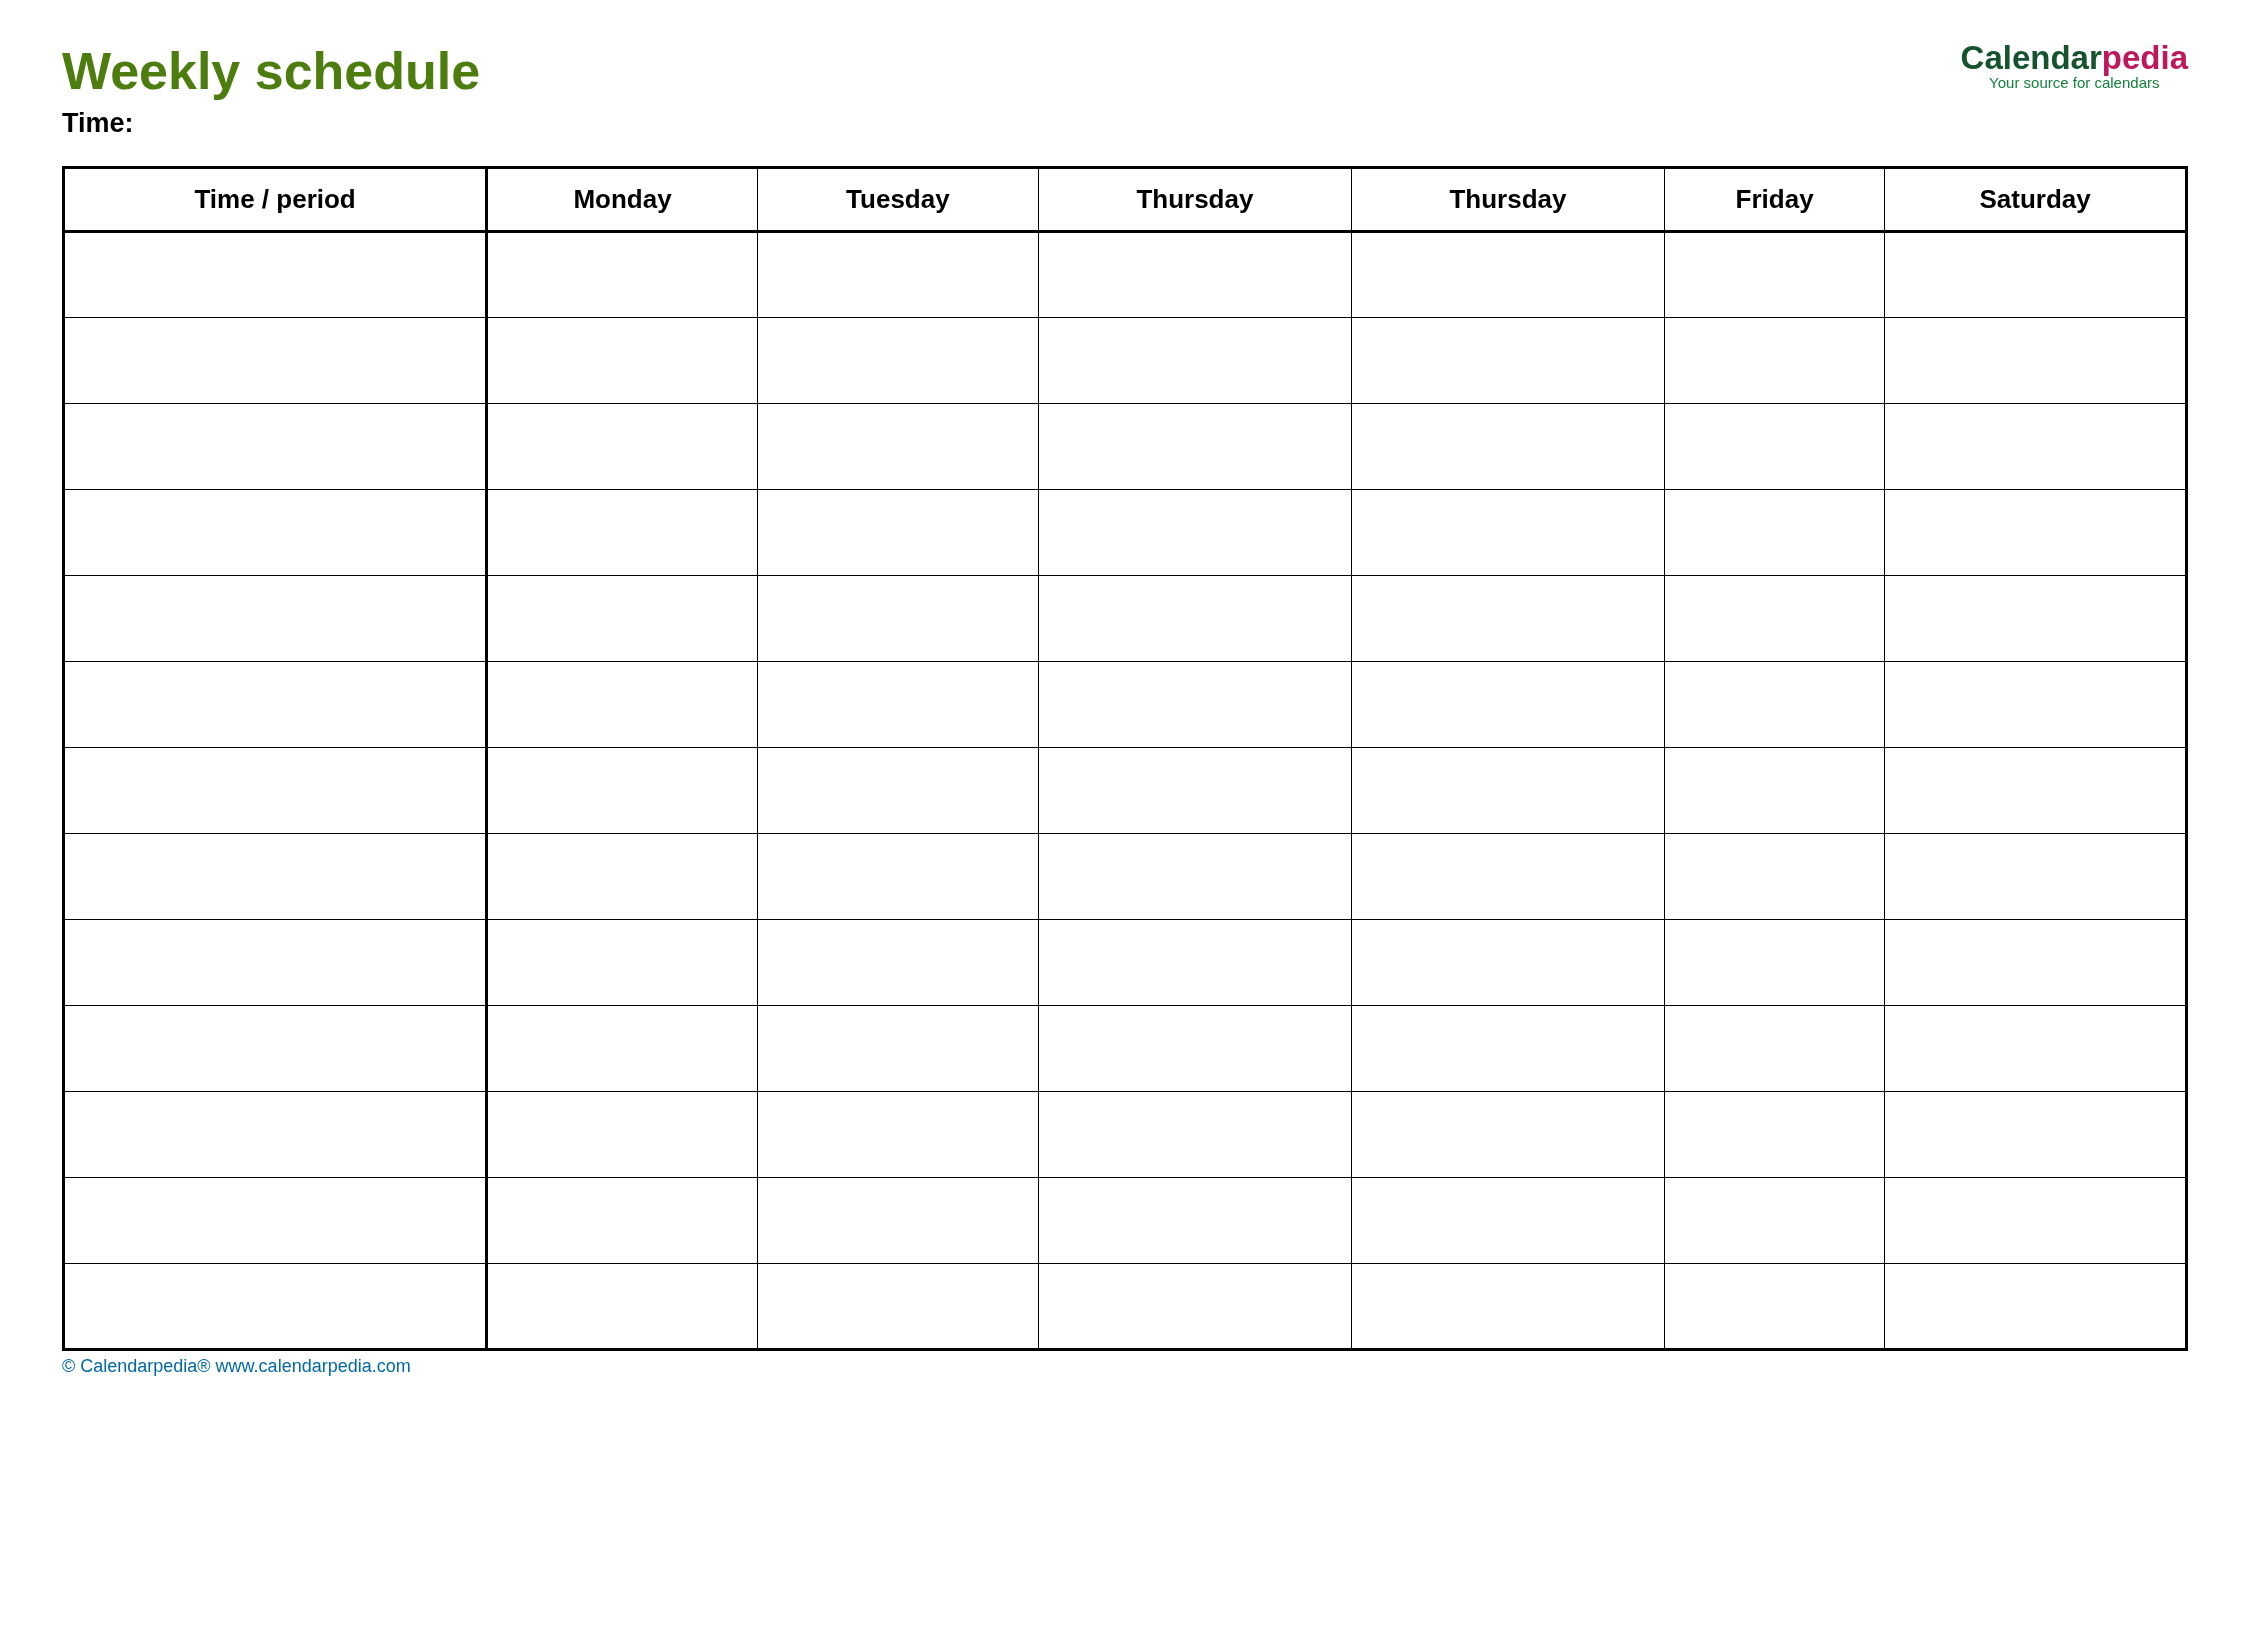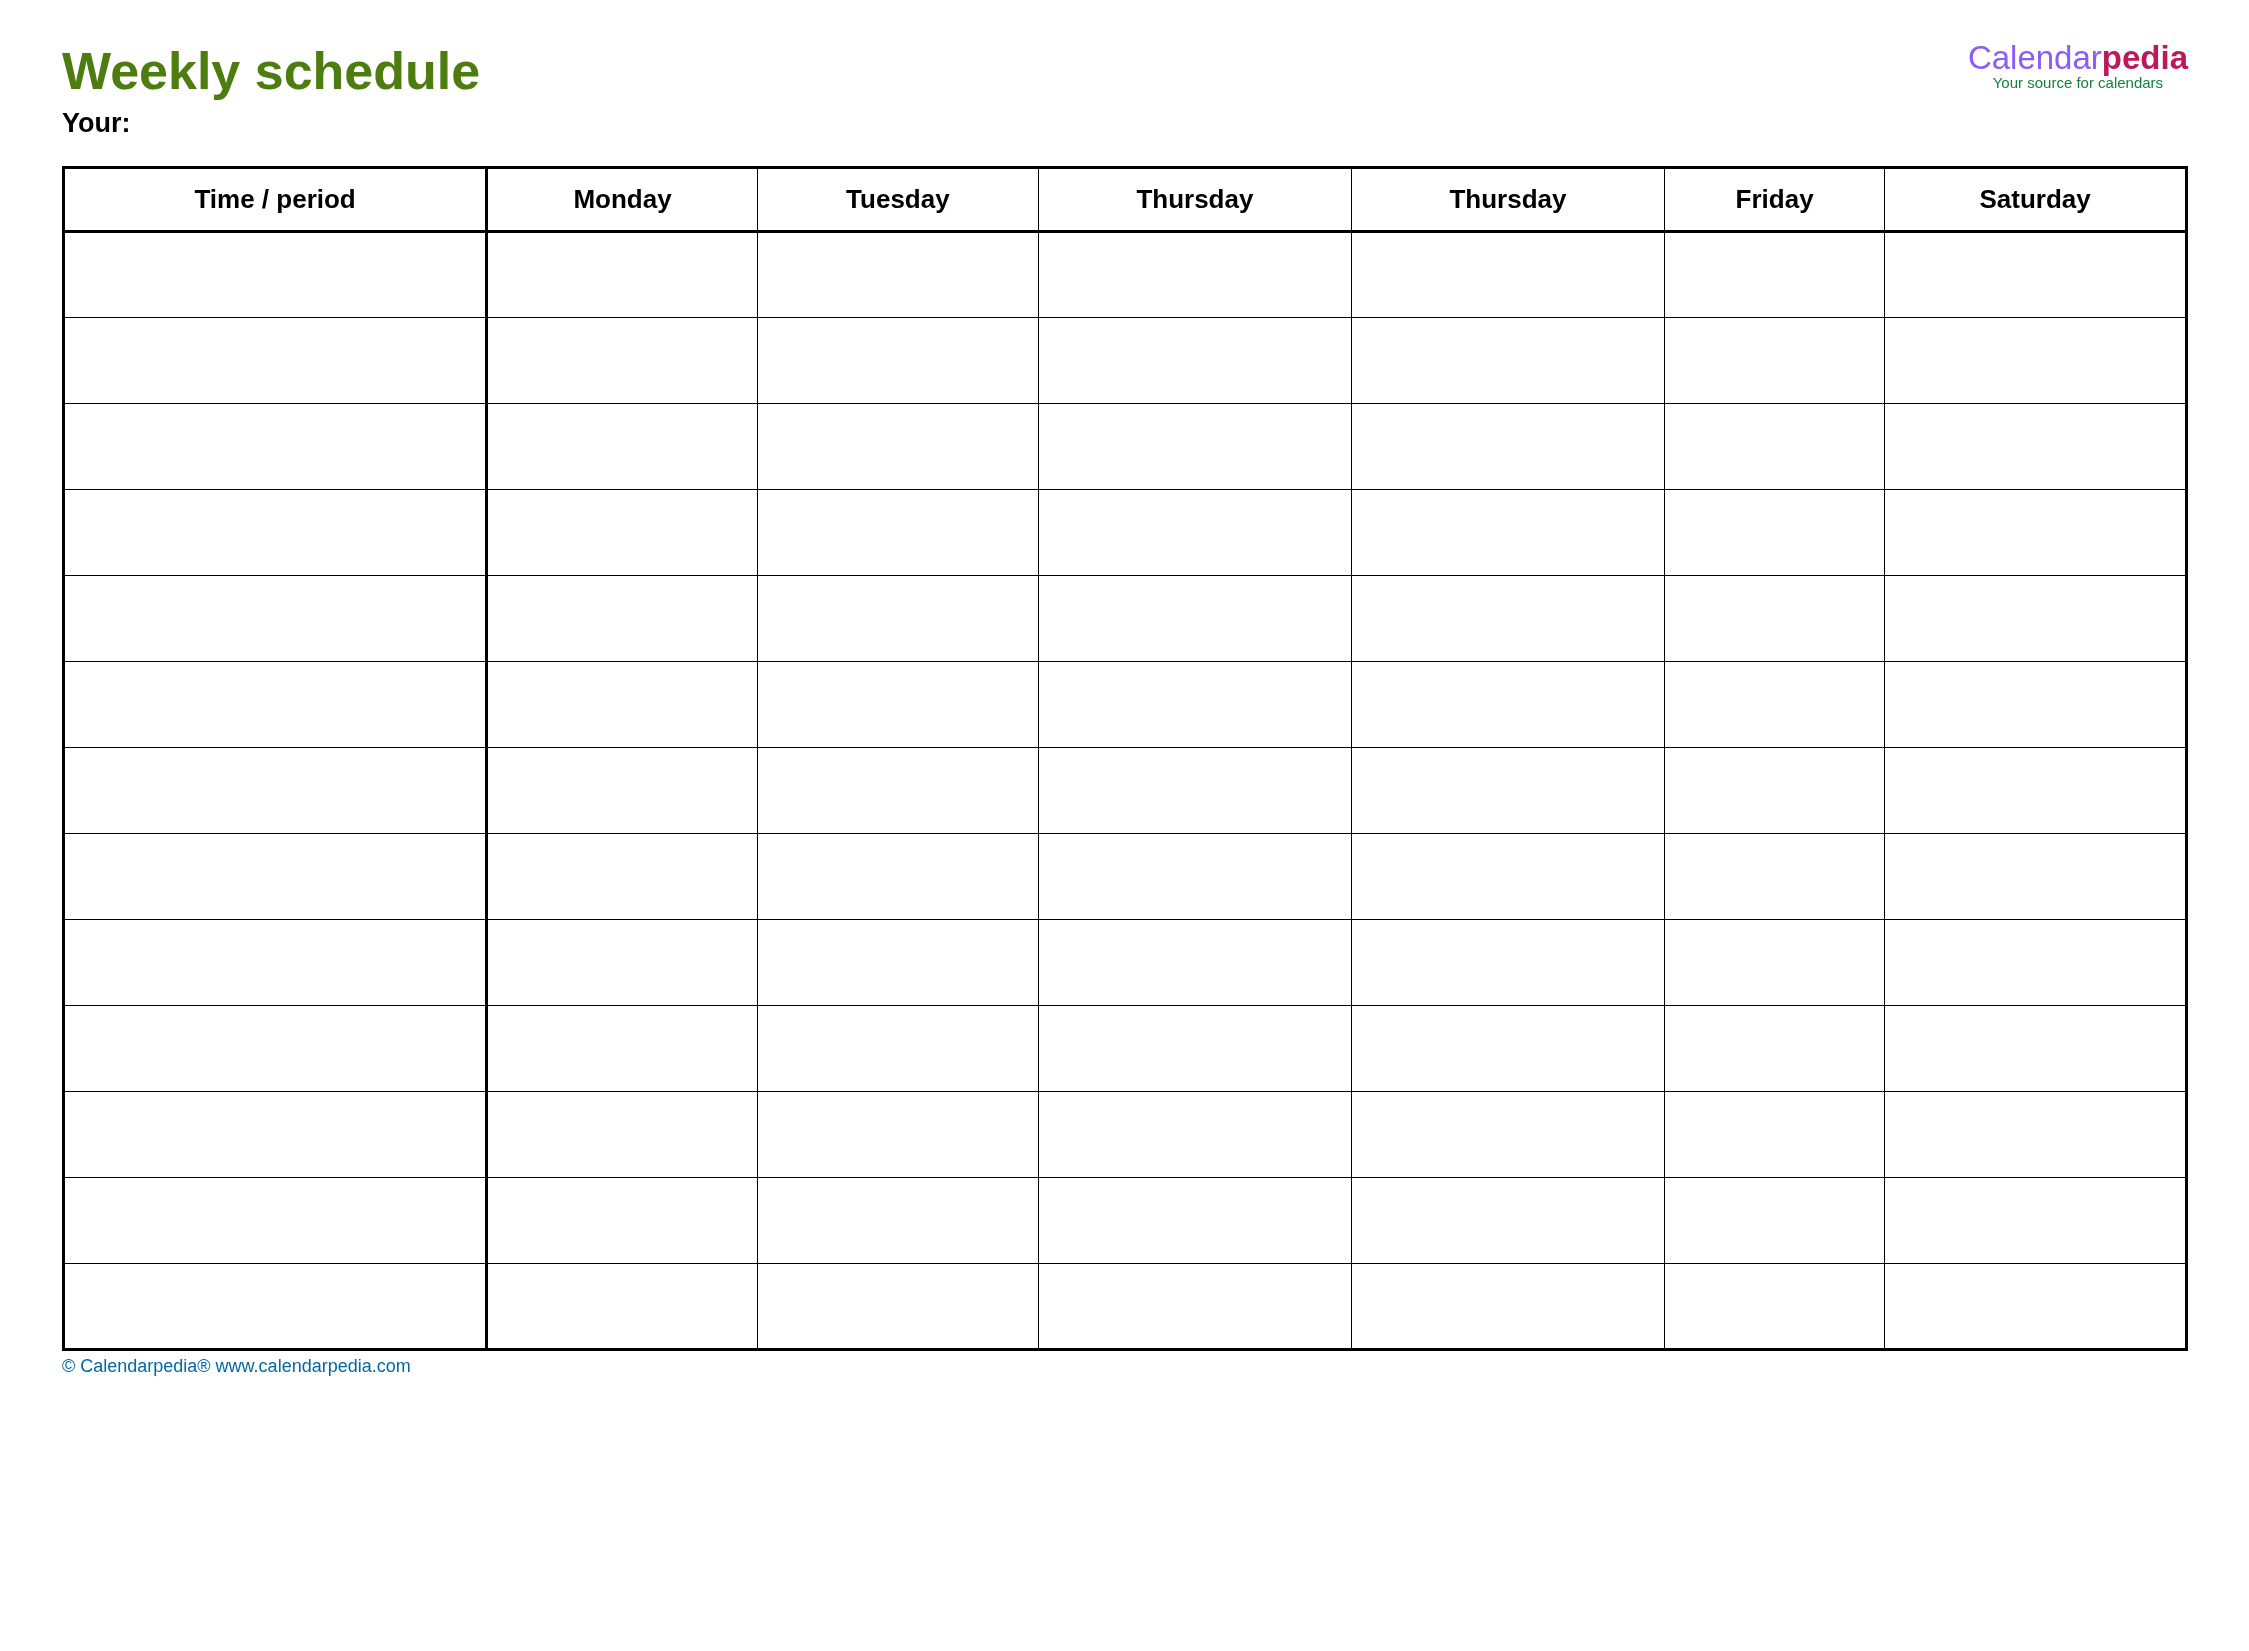--- a/index.html
+++ b/index.html
@@ -27,21 +27,22 @@
     }
     .logo {
       text-align: right;
       line-height: 1;
     }
     .logo-main {
       font-size: 33px;
       font-weight: normal;
     }
     .logo-main .black {
-      color: #8b5cf6;
+      color: #14532d;
+      font-weight: bold;
     }
     .logo-main .red {
       color: #be185d;
       font-weight: bold;
     }
     .logo-tagline {
       font-size: 15px;
       color: #15803d;
       margin-top: 1.4px;
       text-align: center;
@@ -88,21 +89,21 @@
 <div class="header-row">
   <div class="page-title">Weekly schedule</div>
   <div class="logo">
     <div class="logo-main">
       <span class="black">Calendar</span><span class="red">pedia</span>
     </div>
     <div class="logo-tagline">Your source for calendars</div>
   </div>
 </div>
 
-<div class="name-label">Your:</div>
+<div class="name-label">Time:</div>
 
 <table class="schedule-table">
   <thead>
     <tr>
       <th>Time / period</th>
       <th>Monday</th>
       <th>Tuesday</th>
       <th>Thursday</th>
       <th>Thursday</th>
       <th>Friday</th>

